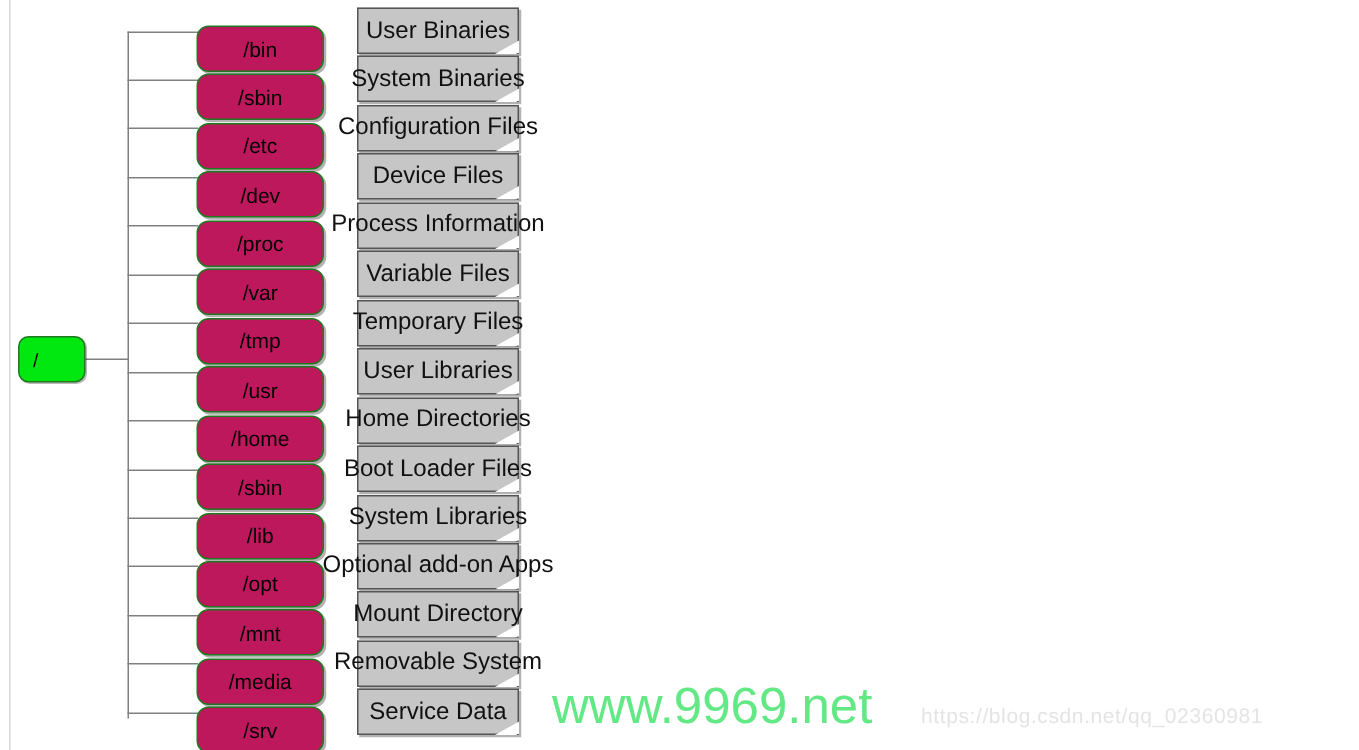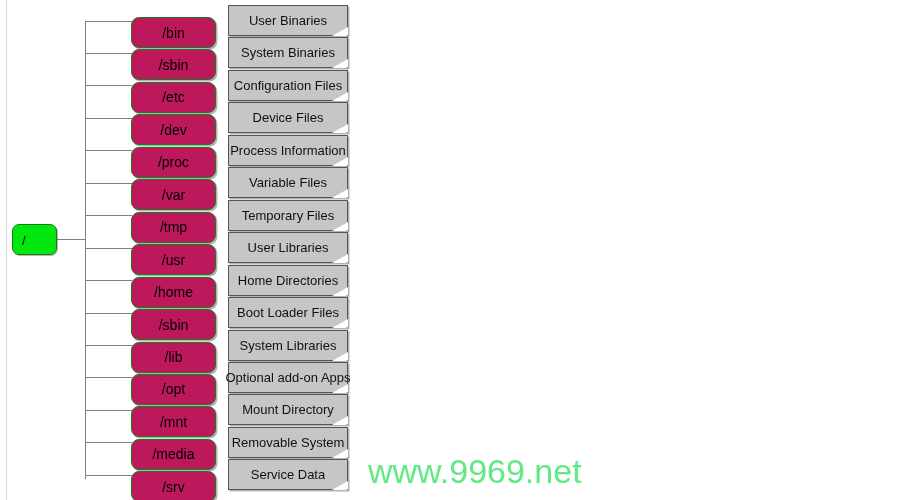--- a/index.html
+++ b/index.html
@@ -101,31 +101,31 @@
     align-items: center;
     justify-content: center;
     font-size: 14px;
     color: #000;
     margin-top: 12px;
   }
 
   
   .note-box {
     position: absolute;
-    left: 228px;
-    width: 120px;
+    left: 238px;
+    width: 108px;
     height: 31px;
     box-sizing: border-box;
     background: #c6c6c6;
     border: 1px solid #555555;
     box-shadow: 1.5px 1.5px 0 rgba(0,0,0,0.30);
     display: flex;
     align-items: center;
     justify-content: center;
-    font-size: 13px;
+    font-size: 16px;
     color: #111;
     white-space: nowrap;
   }
   
   .note-box .fold {
     position: absolute;
     right: -1px;
     bottom: -1px;
     width: 16px;
     height: 9px;
@@ -310,14 +310,15 @@
       <div class="row" style="top: 459.3px;">
         <div class="dir-box">/srv</div>
         <div class="note-box">
           <span>Service Data</span>
           <span class="fold"></span>
         </div>
       </div>
     </div>
 
   <div class="wm-main">www.9969.net</div>
+  <div class="wm-faint a">https://blog.csdn.net/qq_02360981</div>
 
 </div>
 
 </body></html>

